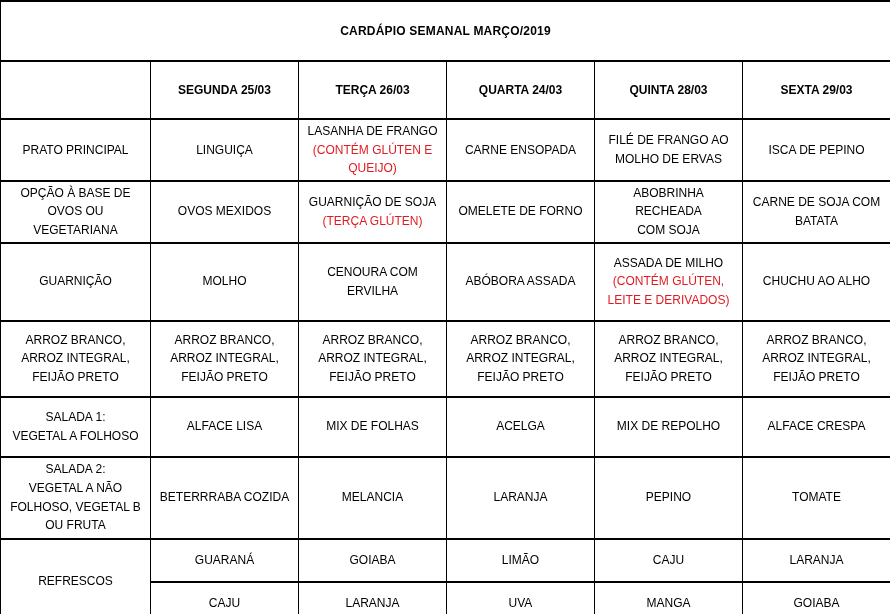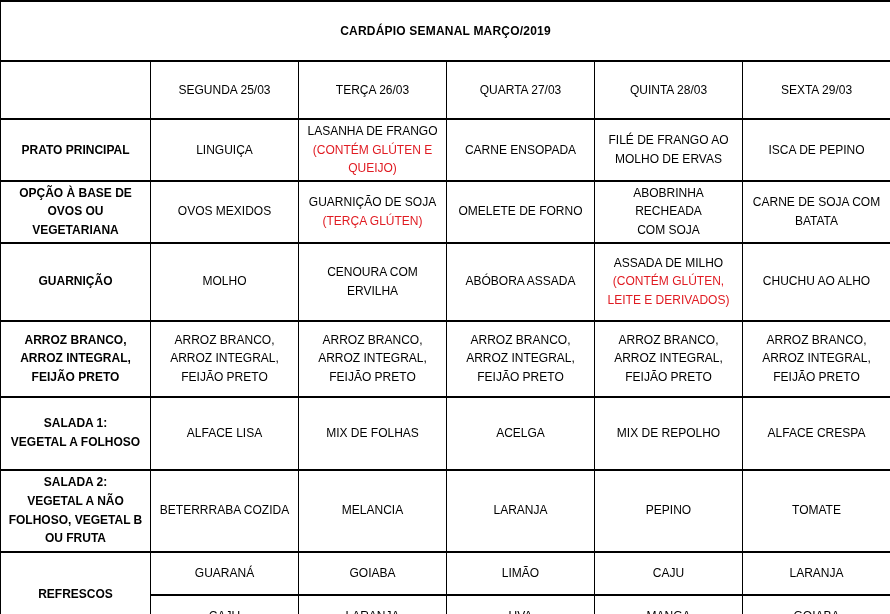--- a/index.html
+++ b/index.html
@@ -32,24 +32,24 @@
     line-height: 1.55;
     white-space: pre-line;
     overflow: hidden;
   }
   td.title-cell {
     font-weight: bold;
     font-size: 14px;
     letter-spacing: 0.2px;
   }
   th.day-header {
-    font-weight: normal;
+    font-weight: bold;
     white-space: pre-wrap;
   }
-  td.row-label { font-weight: bold; }
+  td.row-label { font-weight: normal; }
   span.cell-text { display: inline; }
   span.warning {
     display: block;
     font-weight: normal;
     color: var(--warning-red, #e01b22);
   }
 </style>
 </head>
 <body>
 
@@ -66,21 +66,21 @@
 
     <tbody>
         <tr style="height:60px">
       <td class="title-cell" colspan="6">CARDÁPIO SEMANAL MARÇO/2019</td>
     </tr>
 
     <tr style="height:58px">
       <th></th>
       <th class="day-header">SEGUNDA  25/03</th>
       <th class="day-header">TERÇA 26/03</th>
-      <th class="day-header">QUARTA 27/03</th>
+      <th class="day-header">QUARTA 24/03</th>
       <th class="day-header">QUINTA 28/03</th>
       <th class="day-header">SEXTA 29/03</th>
     </tr>
 
     <tr style="height:60px">
       <td class="row-label">PRATO PRINCIPAL</td>
       <td><span class="cell-text">LINGUIÇA</span><span class="warning"></span></td>
       <td><span class="cell-text">LASANHA DE FRANGO</span><span class="warning">(CONTÉM GLÚTEN E
 QUEIJO)</span></td>
       <td><span class="cell-text">CARNE ENSOPADA</span><span class="warning"></span></td>
@@ -127,21 +127,21 @@
 ARROZ INTEGRAL,
 FEIJÃO PRETO</span><span class="warning"></span></td>
       <td><span class="cell-text">ARROZ BRANCO,
 ARROZ INTEGRAL,
 FEIJÃO PRETO</span><span class="warning"></span></td>
       <td><span class="cell-text">ARROZ BRANCO,
 ARROZ INTEGRAL,
 FEIJÃO PRETO</span><span class="warning"></span></td>
     </tr>
 
-    <tr style="height:73px">
+    <tr style="height:60px">
       <td class="row-label">SALADA 1:
 VEGETAL A FOLHOSO</td>
       <td><span class="cell-text">ALFACE LISA</span><span class="warning"></span></td>
       <td><span class="cell-text">MIX DE FOLHAS</span><span class="warning"></span></td>
       <td><span class="cell-text">ACELGA</span><span class="warning"></span></td>
       <td><span class="cell-text">MIX DE REPOLHO</span><span class="warning"></span></td>
       <td><span class="cell-text">ALFACE CRESPA</span><span class="warning"></span></td>
     </tr>
 
     <tr style="height:82px">

